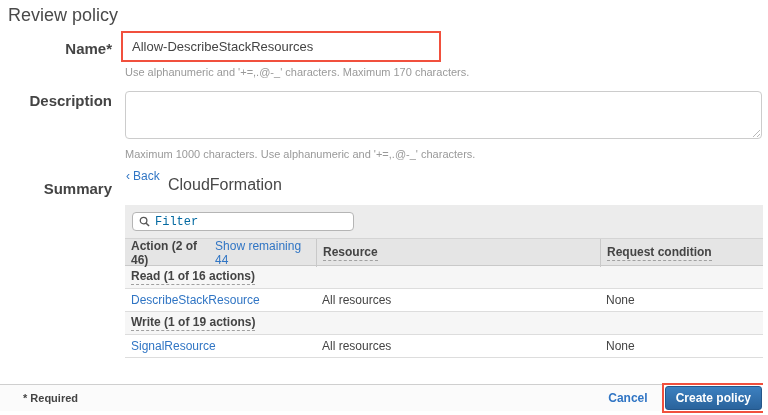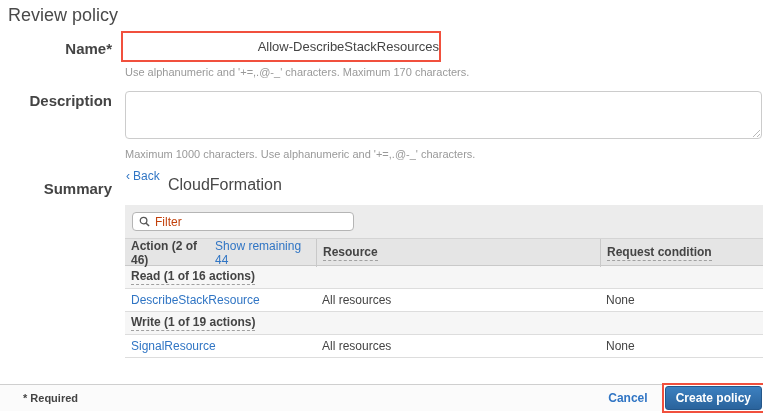--- a/index.html
+++ b/index.html
@@ -6,35 +6,35 @@
   html,body { background:#fff; }
   body { font-family:"Liberation Sans", sans-serif; color:#444; }
   .screen { position:relative; width:763px; height:415px; background:#fff; overflow:hidden; }
 
   .page-title { position:absolute; left:8px; top:5px; font-size:18px; font-weight:400; color:#4a4a4a; }
 
   .field-label { position:absolute; left:0; width:112px; text-align:right; font-size:15px; font-weight:bold; color:#444; }
   .help-text { position:absolute; left:125px; font-size:11px; color:#999; }
 
   .name-annotation { position:absolute; left:121px; top:31px; width:320px; height:31px; border:2px solid #f1503d; background:#fff; }
-  .name-input { width:100%; height:100%; border:none; outline:none; padding:0 0 0 9px; font-family:"Liberation Sans", sans-serif; font-size:13px; color:#444; background:#fff;text-align:right; }
+  .name-input { width:100%; height:100%; border:none; outline:none; padding:0 0 0 9px; font-family:"Liberation Sans", sans-serif; font-size:13px; color:#444; background:#fff; }
 
   .desc-textarea { position:absolute; left:125px; top:91px; width:637px; height:48px; border:1px solid #ccc; border-radius:4px; resize:none; font-family:"Liberation Sans", sans-serif; font-size:13px; color:#444; padding:4px 6px; outline:none; }
   .resize-grip { position:absolute; left:751px; top:128px; width:9px; height:9px; background:
       linear-gradient(135deg, transparent 0 58%, #b9b9b9 58% 66%, transparent 66% 78%, #b9b9b9 78% 86%, transparent 86%); }
 
   .back-link { position:absolute; left:126px; top:169px; font-size:12px; color:#3075c4; text-decoration:none; cursor:pointer; }
   .back-chevron { font-size:12px; margin-right:3px; }
   .service-name { position:absolute; left:168px; top:176px; font-size:16px; color:#484848; }
 
   .summary-table { position:absolute; left:125px; top:205px; width:638px; font-size:12px; }
   .filter-bar { background:#ececec; height:33px; padding:7px 0 0 7px; }
   .filter-input { display:flex; align-items:center; width:222px; height:19px; background:#fff; border:1px solid #b5b5b5; border-radius:4px; padding:0 6px; }
   .filter-input svg { flex:0 0 auto; margin-right:5px; }
-  .filter-placeholder { color:#c2410c; font-size:12px; }
+  .filter-placeholder { color:#0369a1; font-size:12px;font-family:Liberation Mono, monospace; }
 
   .thead { display:grid; grid-template-columns:191px 284px auto; background:#e5e5e5; border-top:1px solid #d4d4d4; border-bottom:1px solid #c9c9c9; height:28px; }
   .thead .cell { display:flex; align-items:center; padding:0 6px; font-weight:bold; color:#444; }
   .thead .cell + .cell { border-left:1px solid #c9c9c9; }
   .dashed-u { border-bottom:1px dashed #a0a0a0; padding-bottom:1px; }
   .show-link { color:#3075c4; font-weight:normal; margin-left:4px; cursor:pointer; }
 
   .group-row { background:#f6f6f6; height:23px; display:flex; align-items:center; padding:0 6px; border-bottom:1px solid #ddd; }
   .group-row b { font-weight:bold; color:#444; }
   .data-row { display:grid; grid-template-columns:191px 284px auto; height:23px; background:#fff; border-bottom:1px solid #ddd; }

